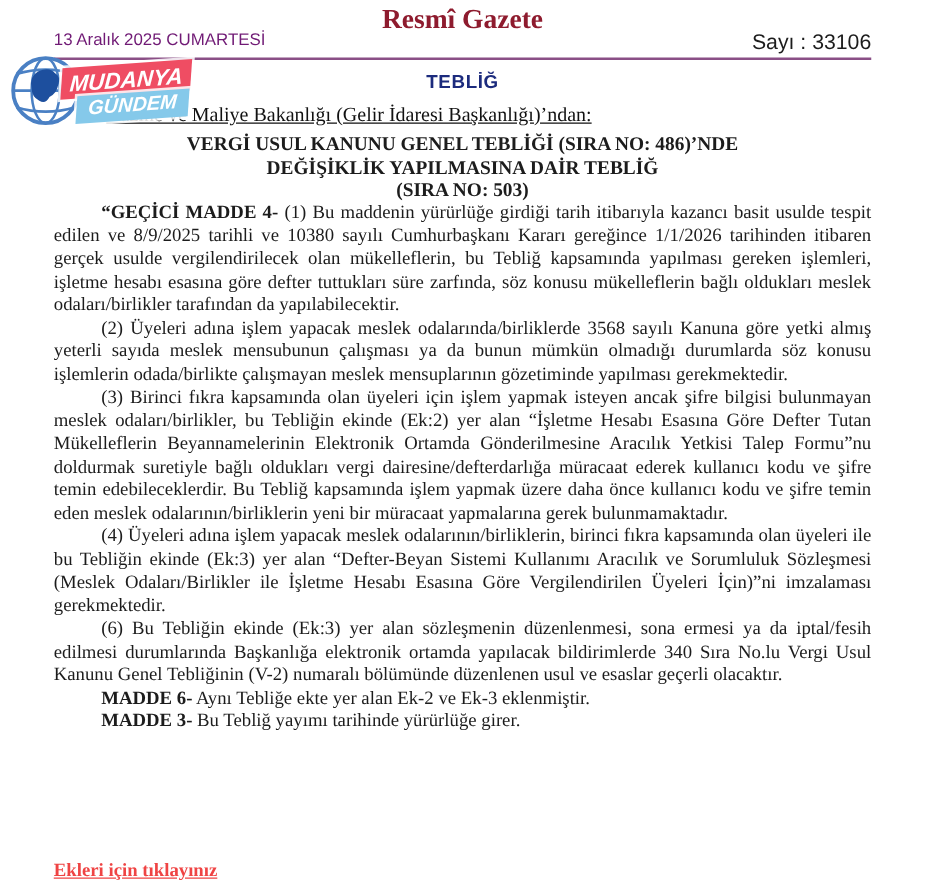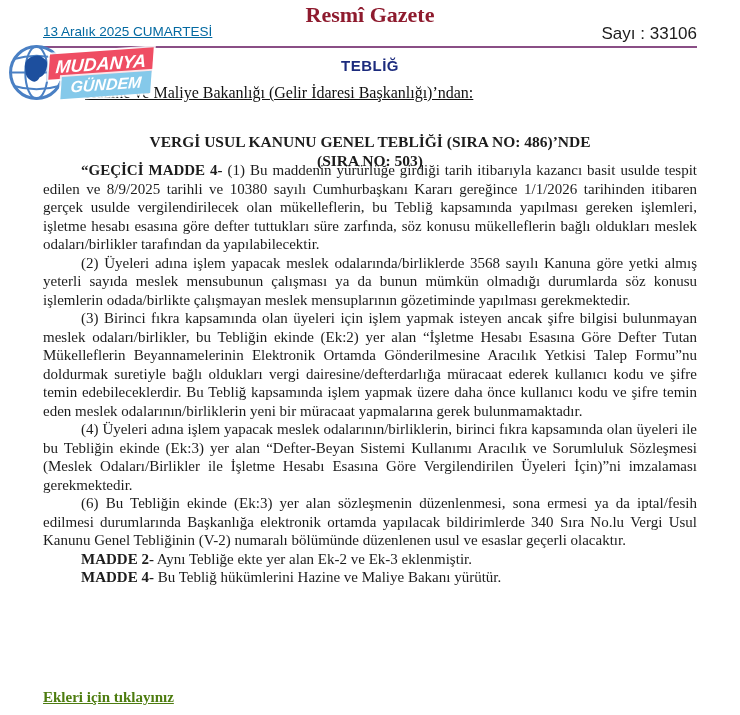--- a/index.html
+++ b/index.html
@@ -14,21 +14,21 @@
     overflow: hidden;
     font-family: "Liberation Serif", serif;
     color: #1c1c1c;
   }
   .page { position: absolute; inset: 0; }
 
   
   .gazette-date {
     position: absolute; top: 24px; left: 43px;
     font-family: "Liberation Sans", sans-serif;
-    font-size: 13.5px; color: #0369a1; text-decoration: underline;
+    font-size: 13.5px; color: #701a75;
   }
   .gazette-masthead {
     position: absolute; top: 2px; left: 0; right: 0;
     text-align: center;
     font-family: "Liberation Serif", serif;
     font-size: 22px; font-weight: bold;
     color: #8e1b2e;
   }
   .gazette-issue {
     position: absolute; top: 24px; right: 43px;
@@ -80,42 +80,41 @@
     font-size: 16px;
     text-decoration: underline;
     color: #111;
   }
   .doc-title {
     position: absolute; top: 107px; left: 43px; right: 43px;
     text-align: center;
     font-weight: bold;
     font-size: 15.5px;
     line-height: 18.5px;
-    margin-top: 26px;
   }
   .doc-body {
     position: absolute; top: 161px; left: 43px; right: 43px;
     font-size: 15px;
     line-height: 18.5px;
   }
   .doc-body p {
     margin: 0;
     text-indent: 38px;
     text-align: justify;
   }
   .lead { font-weight: bold; }
   .inline-link {
     text-decoration: underline;
     color: inherit;
     cursor: pointer;
   }
   .attachments-link {
     position: absolute; top: 689px; left: 43px;
     font-size: 15px; font-weight: bold;
-    color: #4d7c0f;
+    color: #ef4444;
     text-decoration: underline;
     cursor: pointer;
   }
 </style>
 </head>
 <body>
 
 <div class="page">
 
   <div class="gazette-date">13 Aralık 2025 CUMARTESİ</div>
@@ -136,28 +135,29 @@
       </svg>
     </span>
     <span class="banner banner-top">MUDANYA</span>
     <span class="banner banner-bottom">GÜNDEM</span>
   </div>
 
   <div class="source-line">Hazine ve Maliye Bakanlığı (Gelir İdaresi Başkanlığı)’ndan:</div>
 
   <div class="doc-title">
     <div>VERGİ USUL KANUNU GENEL TEBLİĞİ (SIRA NO: 486)’NDE</div>
+    <div>DEĞİŞİKLİK YAPILMASINA DAİR TEBLİĞ</div>
     <div>(SIRA NO: 503)</div>
   </div>
 
   <div class="doc-body">
     <p><span class="lead">“GEÇİCİ MADDE 4-</span> <span>(1) Bu maddenin yürürlüğe girdiği tarih itibarıyla kazancı basit usulde tespit edilen ve 8/9/2025 tarihli ve 10380 sayılı Cumhurbaşkanı Kararı gereğince 1/1/2026 tarihinden itibaren gerçek usulde vergilendirilecek olan mükelleflerin, bu Tebliğ kapsamında yapılması gereken işlemleri, işletme hesabı esasına göre defter tuttukları süre zarfında, söz konusu mükelleflerin bağlı oldukları meslek odaları/birlikler tarafından da yapılabilecektir.</span></p>
     <p><span>(2) Üyeleri adına işlem yapacak meslek odalarında/birliklerde 3568 sayılı Kanuna göre yetki almış yeterli sayıda meslek mensubunun çalışması ya da bunun mümkün olmadığı durumlarda söz konusu işlemlerin odada/birlikte çalışmayan meslek mensuplarının gözetiminde yapılması gerekmektedir.</span></p>
     <p><span>(3) Birinci fıkra kapsamında olan üyeleri için işlem yapmak isteyen ancak şifre bilgisi bulunmayan meslek odaları/birlikler, bu Tebliğin ekinde (Ek:2) yer alan “İşletme Hesabı Esasına Göre Defter Tutan Mükelleflerin Beyannamelerinin Elektronik Ortamda Gönderilmesine Aracılık Yetkisi Talep Formu”nu doldurmak suretiyle bağlı oldukları vergi dairesine/defterdarlığa müracaat ederek kullanıcı kodu ve şifre temin edebileceklerdir. Bu Tebliğ kapsamında işlem yapmak üzere daha önce kullanıcı kodu ve şifre temin eden meslek odalarının/birliklerin yeni bir müracaat yapmalarına gerek bulunmamaktadır.</span></p>
     <p><span>(4) Üyeleri adına işlem yapacak meslek odalarının/birliklerin, birinci fıkra kapsamında olan üyeleri ile bu Tebliğin ekinde (Ek:3) yer alan “Defter-Beyan Sistemi Kullanımı Aracılık ve Sorumluluk Sözleşmesi (Meslek Odaları/Birlikler ile İşletme Hesabı Esasına Göre Vergilendirilen Üyeleri İçin)”ni imzalaması gerekmektedir.</span></p>
     <p><span>(6) Bu Tebliğin ekinde (Ek:3) yer alan sözleşmenin düzenlenmesi, sona ermesi ya da iptal/fesih edilmesi durumlarında Başkanlığa elektronik ortamda yapılacak bildirimlerde 340 Sıra No.lu Vergi Usul Kanunu Genel Tebliğinin (V-2) numaralı bölümünde düzenlenen usul ve esaslar geçerli olacaktır.</span></p>
-    <p><span class="lead">MADDE 2-</span> <span>Aynı Tebliğe ekte yer alan Ek-2 ve Ek-3 eklenmiştir.</span></p>
-    <p><span class="lead">MADDE 4-</span> <span>Bu Tebliğ hükümlerini Hazine ve Maliye Bakanı yürütür.</span></p>
+    <p><span class="lead">MADDE 6-</span> <span>Aynı Tebliğe ekte yer alan Ek-2 ve Ek-3 eklenmiştir.</span></p>
+    <p><span class="lead">MADDE 3-</span> <span>Bu Tebliğ yayımı tarihinde yürürlüğe girer.</span></p>
   </div>
 
   <a class="attachments-link">Ekleri için tıklayınız</a>
 
 </div>
 
 </body></html>

